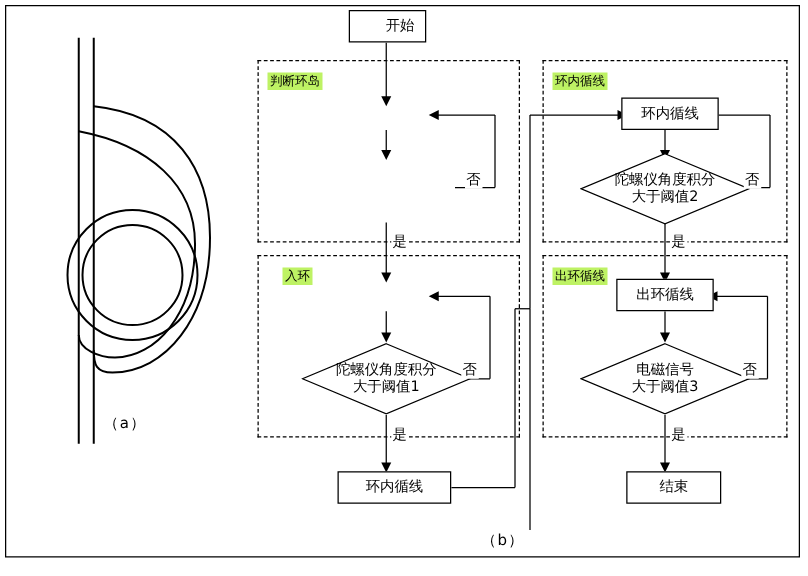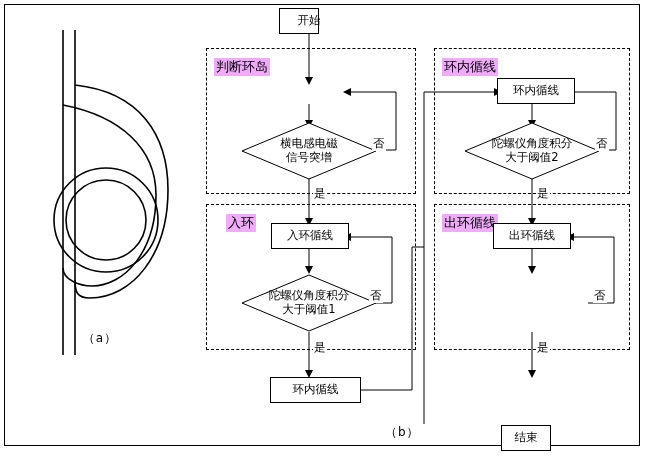--- a/index.html
+++ b/index.html
@@ -44,22 +44,22 @@
   }
 
   .dash {
     position:absolute;
     border:1px dashed #000;
     box-sizing:border-box;
     background:transparent;
   }
   .dash-label {
     position:absolute;
-    font-size:13px;
-    background:#f0abfc;
+    font-size:10px;
+    background:#bef264;
     padding:0 2px;
     white-space:nowrap;
   }
 
   .diamond-wrap { position:absolute; }
   .diamond-wrap svg { position:absolute; left:0; top:0; }
   .diamond-text {
     position:absolute; left:0; top:0;
     width:100%; height:100%;
     display:flex; flex-direction:column;
@@ -176,54 +176,42 @@
         <polygon points="370,233 378,229 378,237" fill="#000" stroke="none"></polygon>
 
         <line x1="336" y1="328" x2="336" y2="368"></line>
         <polygon points="336,374 332,366 340,366" fill="#000" stroke="none"></polygon>
 
         <line x1="228" y1="243" x2="228" y2="420"></line>
         <line x1="228" y1="420" x2="228" y2="420"></line>
       </g>
     </svg>
 
-    <div class="box" style="left:83px; top:4px; width:40px; height:26px;padding-left:20px;">
+    <div class="box" style="left:83px; top:4px; width:62px; height:26px;padding-left:20px;">
       <span>开始</span>
     </div>
 
 
-    <div class="box" style="left:75px; top:219px; width:78px; height:26px;">
-      <span>入环循线</span>
-    </div>
 
     <div class="box" style="left:74px; top:373px; width:91px; height:26px;">
       <span>环内循线</span>
     </div>
 
     <div class="box" style="left:306px; top:74px; width:70px; height:26px; border:none;">
       <span></span>
     </div>
 
     <div class="box" style="left:297px; top:219px; width:78px; height:26px;">
       <span>出环循线</span>
     </div>
 
-    <div class="box" style="left:305px; top:373px; width:50px; height:26px;margin-top:48px;">
+    <div class="box" style="left:305px; top:373px; width:76px; height:26px;">
       <span>结束</span>
     </div>
 
-    <div class="diamond-wrap" style="left:45px; top:118px; width:136px; height:58px;">
-      <svg width="136" height="58" xmlns="http://www.w3.org/2000/svg">
-        <polygon points="68,1 135,29 68,57 1,29" fill="#fff" stroke="#000" stroke-width="1"></polygon>
-      </svg>
-      <div class="diamond-text">
-        <span>横电感电磁</span>
-        <span>信号突增</span>
-      </div>
-    </div>
 
     <div class="diamond-wrap" style="left:268px; top:118px; width:136px; height:58px;">
       <svg width="136" height="58" xmlns="http://www.w3.org/2000/svg">
         <polygon points="68,1 135,29 68,57 1,29" fill="#fff" stroke="#000" stroke-width="1"></polygon>
       </svg>
       <div class="diamond-text">
         <span>陀螺仪角度积分</span>
         <span>大于阈值2</span>
       </div>
     </div>
@@ -231,20 +219,29 @@
     <div class="diamond-wrap" style="left:45px; top:270px; width:136px; height:58px;">
       <svg width="136" height="58" xmlns="http://www.w3.org/2000/svg">
         <polygon points="68,1 135,29 68,57 1,29" fill="#fff" stroke="#000" stroke-width="1"></polygon>
       </svg>
       <div class="diamond-text">
         <span>陀螺仪角度积分</span>
         <span>大于阈值1</span>
       </div>
     </div>
 
+    <div class="diamond-wrap" style="left:268px; top:270px; width:136px; height:58px;">
+      <svg width="136" height="58" xmlns="http://www.w3.org/2000/svg">
+        <polygon points="68,1 135,29 68,57 1,29" fill="#fff" stroke="#000" stroke-width="1"></polygon>
+      </svg>
+      <div class="diamond-text">
+        <span>电磁信号</span>
+        <span>大于阈值3</span>
+      </div>
+    </div>
 
     <div class="box" style="left:301px; top:74px; width:78px; height:26px;">
       <span>环内循线</span>
     </div>
 
     <div class="lbl" style="left:176px; top:132px;">否</div>
     <div class="lbl" style="left:117px; top:182px;">是</div>
 
     <div class="lbl" style="left:399px; top:132px;">否</div>
     <div class="lbl" style="left:340px; top:182px;">是</div>

